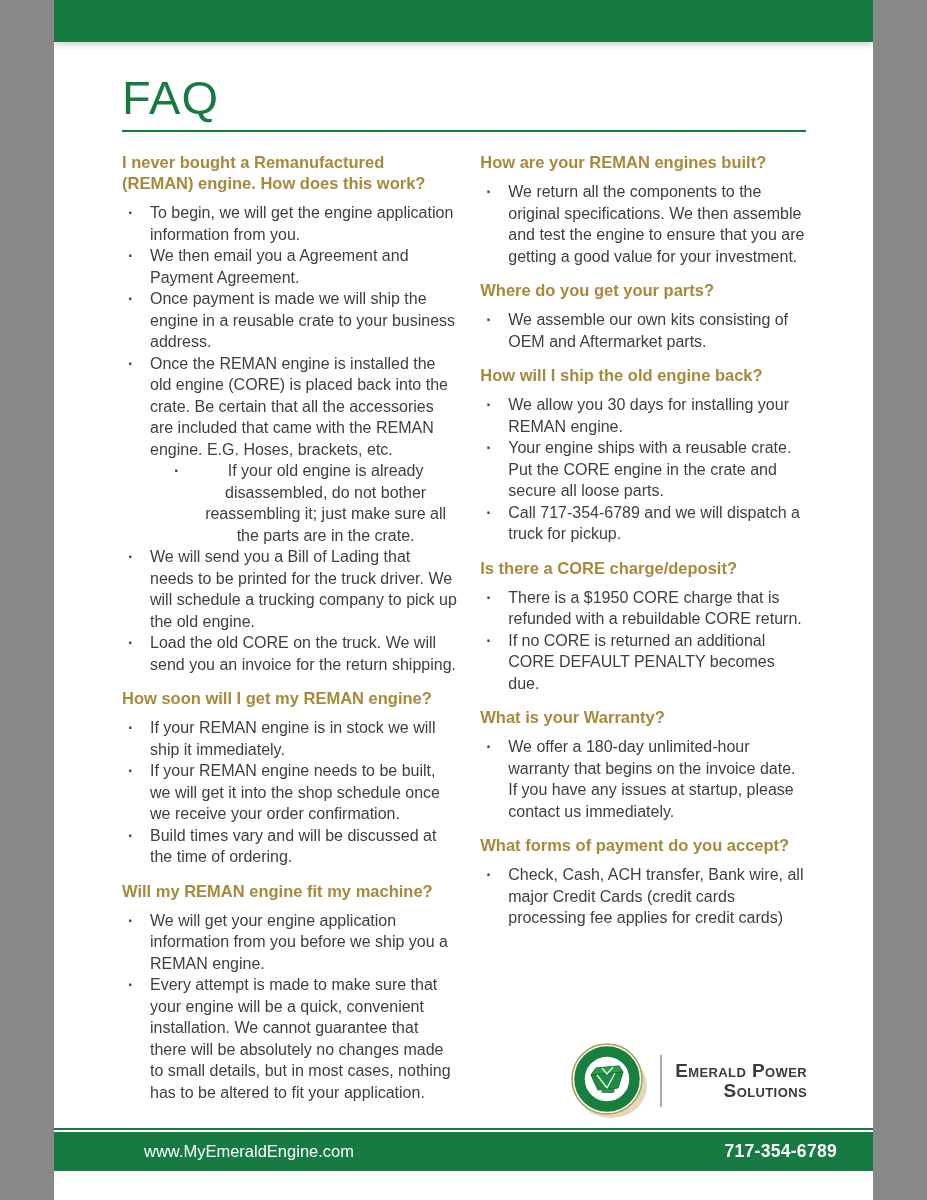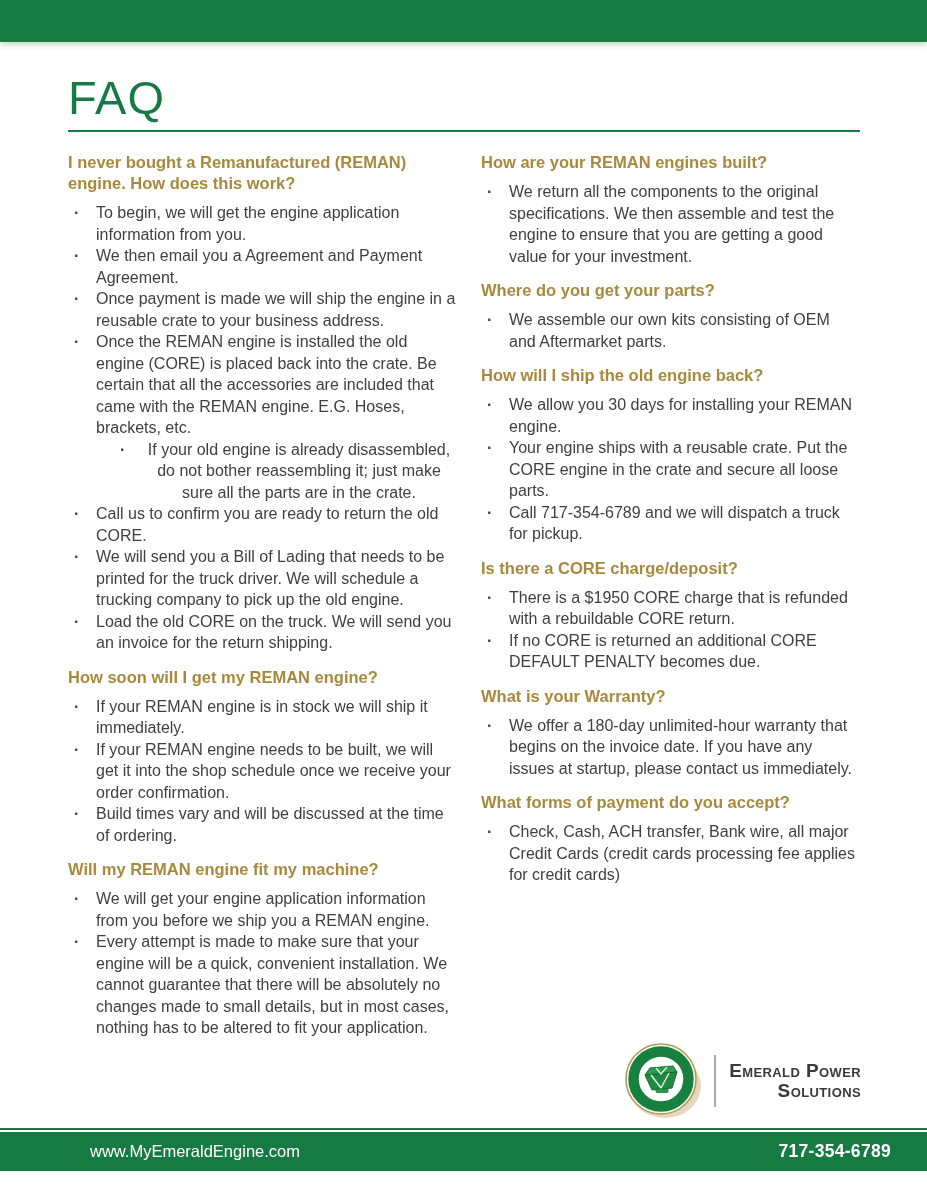--- a/index.html
+++ b/index.html
@@ -6,21 +6,21 @@
     --green:#177a43;
     --gold:#a8893c;
     --text:#3f3e40;
     --white:#ffffff;
   }
   *{box-sizing:border-box;margin:0;padding:0;}
   html,body{background:#888;}
   body{font-family:"Liberation Sans", sans-serif;}
   .page{
     position:relative;
-    width:927px;height:1200px;
+    width:819px;height:1200px;
     margin:0 auto;
     background:var(--white);
     overflow:hidden;
   }
   .top-bar{
     position:absolute;top:0;left:0;right:0;height:42px;
     background:var(--green);
     box-shadow:0 3px 6px rgba(0,0,0,.18);
   }
   .content{
@@ -121,21 +121,20 @@
     <div class="columns">
       <section class="column left" id="col-0">
           <h3 class="question">I never bought a Remanufactured (REMAN) engine. How does this work?</h3>
           <ul class="answers">
             <li><span>To begin, we will get the engine application information from you.</span></li>
             <li><span>We then email you a Agreement and Payment Agreement.</span></li>
             <li><span>Once payment is made we will ship the engine in a reusable crate to your business address.</span></li>
             <li><span>Once the REMAN engine is installed the old engine (CORE) is placed back into the crate. Be certain that all the accessories are included that came with the REMAN engine. E.G. Hoses, brackets, etc.</span><ul class="sub">
                 <li>If your old engine is already disassembled, do not bother reassembling it; just make sure all the parts are in the crate.</li>
               </ul></li>
-            <li><span>Call us to confirm you are ready to return the old CORE.</span></li>
             <li><span>We will send you a Bill of Lading that needs to be printed for the truck driver. We will schedule a trucking company to pick up the old engine.</span></li>
             <li><span>Load the old CORE on the truck. We will send you an invoice for the return shipping.</span></li>
           </ul>
           <h3 class="question">How soon will I get my REMAN engine?</h3>
           <ul class="answers">
             <li><span>If your REMAN engine is in stock we will ship it immediately.</span></li>
             <li><span>If your REMAN engine needs to be built, we will get it into the shop schedule once we receive your order confirmation.</span></li>
             <li><span>Build times vary and will be discussed at the time of ordering.</span></li>
           </ul>
           <h3 class="question">Will my REMAN engine fit my machine?</h3>

